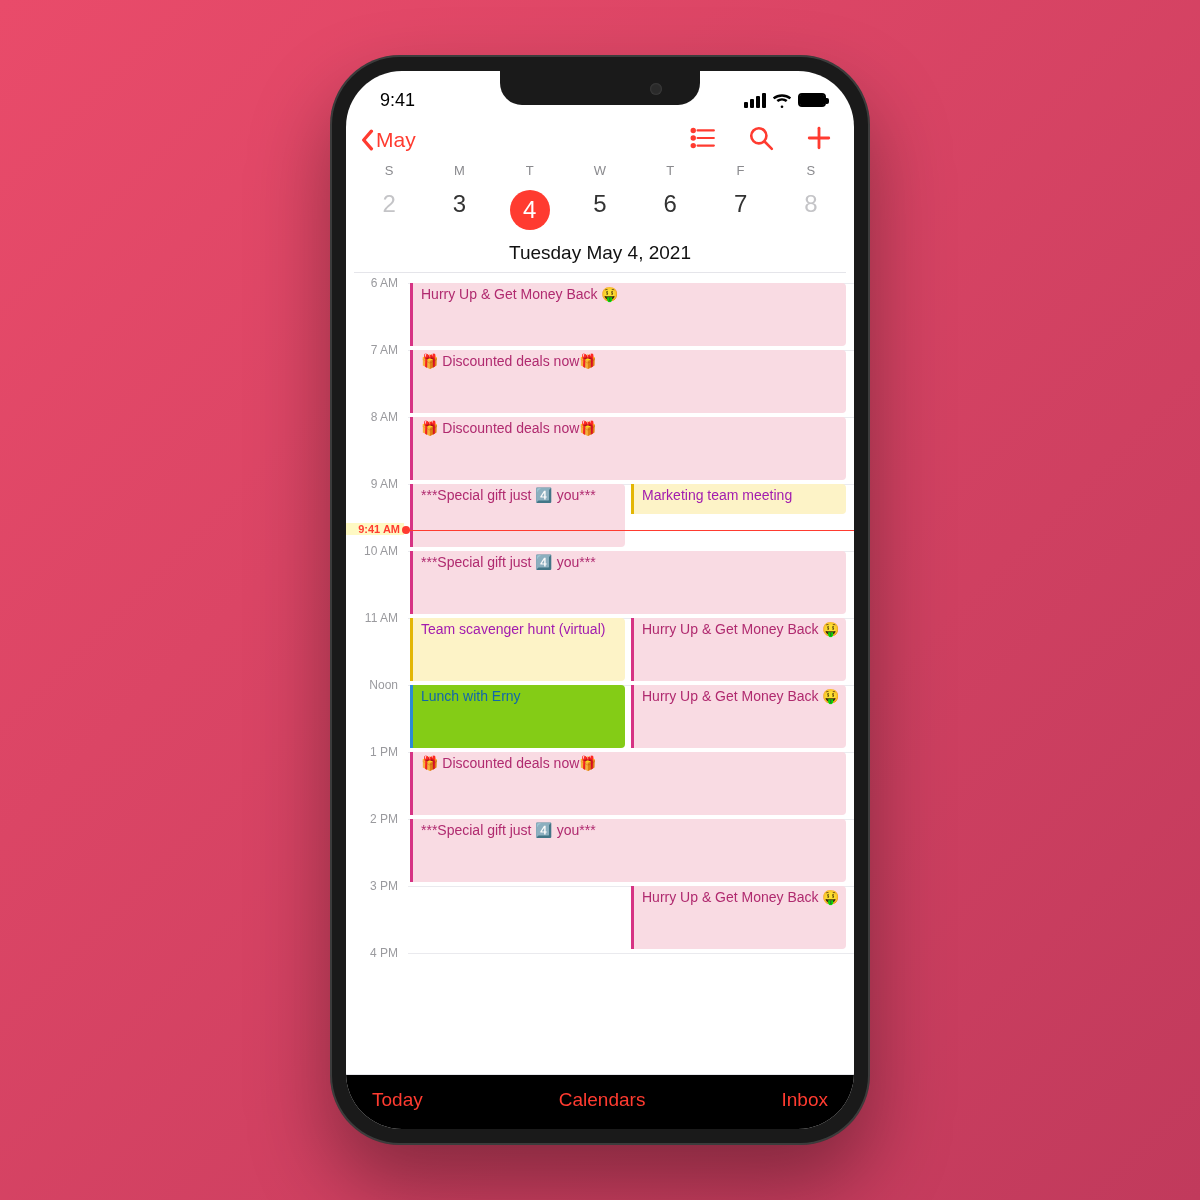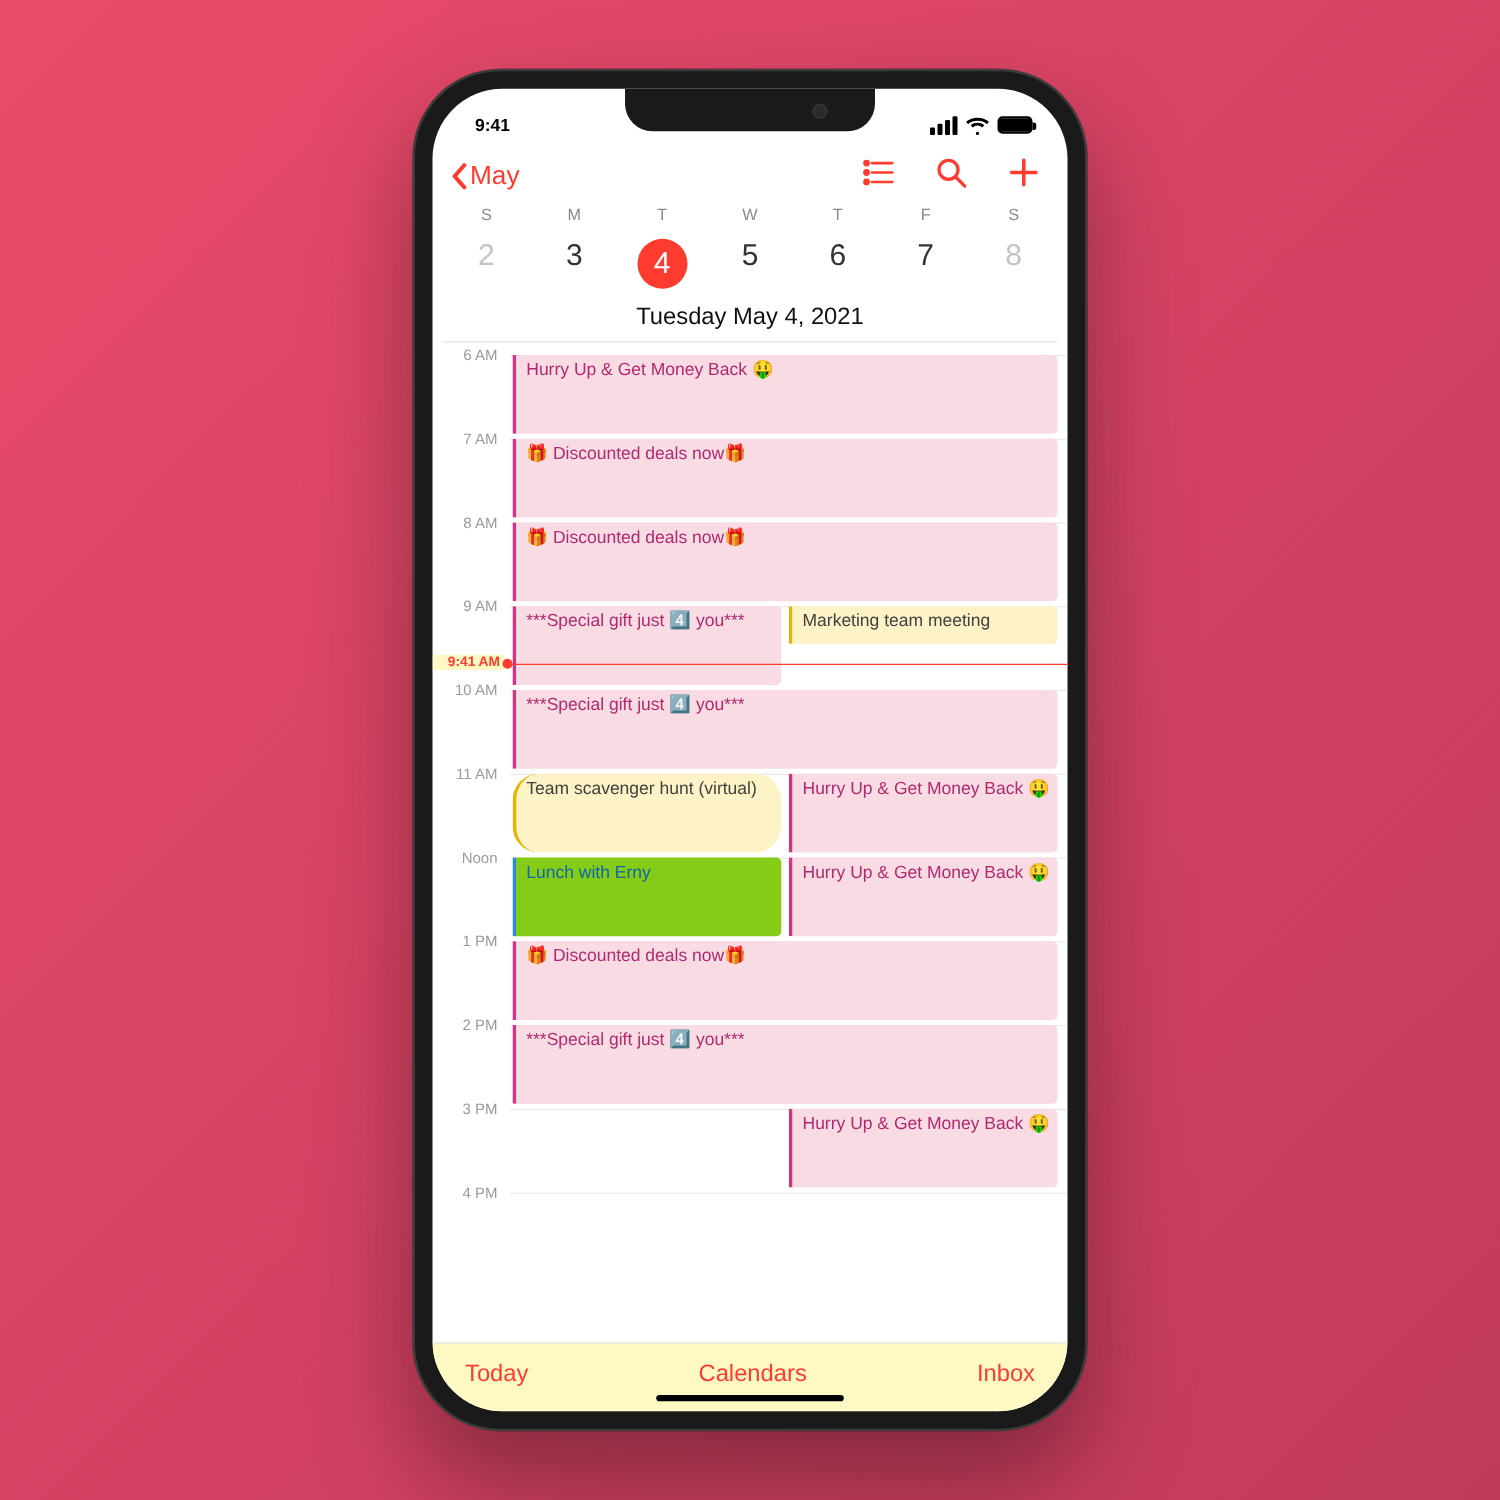--- a/index.html
+++ b/index.html
@@ -47,22 +47,22 @@
     background:#2a2a2a;
     box-shadow: inset 0 0 2px rgba(255,255,255,0.2);
   }
   
   .statusbar {
     height: 48px;
     display: flex;
     justify-content: space-between;
     align-items: center;
     padding: 10px 28px 0 34px;
-    font-weight: 700;
-    font-size: 14px;
+    font-weight: 400;
+    font-size: 18px;
   }
   .status-right { display:flex; gap:6px; align-items:center; }
   .sig-bars { display:flex; align-items:flex-end; gap:2px; }
   .sig-bars span { width:4px; background:#000; border-radius:1px; }
   .sig-bars span:nth-child(1){height:6px}
   .sig-bars span:nth-child(2){height:9px}
   .sig-bars span:nth-child(3){height:12px}
   .sig-bars span:nth-child(4){height:15px}
   .wifi-icon svg { width:20px; height:20px; display:block; }
   .battery { width:28px; height:14px; border:2px solid #000; border-radius:4px; position:relative; }
@@ -164,32 +164,32 @@
     position:absolute;
     border-radius:0 4px 4px 0;
     font-size:14px;
     line-height:1.2;
     padding:3px 6px 3px 8px;
     overflow:hidden;
     border-left:3px solid;
     font-weight:500;
   }
   .event.pink { background:#f9dbe3; border-color:#d63384; color:#b02a6f; }
-  .event.yellow { background:#fdf3c7; border-color:#e3b604; color:#404040; }
+  .event.yellow { background:#fdf3c7; border-color:#e3b604; color:#a21caf; }
   .event.blue { background:#84cc16; border-color:#2b8ad6; color:#1166ab; }
   
   .toolbar {
     display:flex;
     justify-content:space-between;
     align-items:center;
     padding:14px 26px 18px 26px;
     border-top:1px solid #e5e5ea;
     color:#ff3b30;
     font-size:19px;
-    background:#fef9c3;
+    background:#000000;
   }
   .home-indicator{
     position:absolute;
     bottom:8px;left:50%;transform:translateX(-50%);
     width:150px;height:5px;background:#000;border-radius:3px;
   }
 </style>
 </head>
 <body>
 
@@ -296,21 +296,21 @@
           <div class="hour-label" style="top: 613px;">3 PM</div>
           <div class="hour-row" style="top: 680px; left: 62px;"></div>
           <div class="hour-label" style="top: 680px;">4 PM</div>
           <div class="events">
             <div class="event pink" style="top: 10px; height: 63px; left: 0px; right: 0px;">Hurry Up &amp; Get Money Back 🤑</div>
             <div class="event pink" style="top: 77px; height: 63px; left: 0px; right: 0px;">🎁 Discounted deals now🎁</div>
             <div class="event pink" style="top: 144px; height: 63px; left: 0px; right: 0px;">🎁 Discounted deals now🎁</div>
             <div class="event pink" style="top: 211px; height: 63px; left: 0px; width: calc(50% - 3px);">***Special gift just 4️⃣ you***</div>
             <div class="event yellow" style="top: 211px; height: 29.5px; right: 0px; width: calc(50% - 3px);">Marketing team meeting</div>
             <div class="event pink" style="top: 278px; height: 63px; left: 0px; right: 0px;">***Special gift just 4️⃣ you***</div>
-            <div class="event yellow" style="top: 345px; height: 63px; left: 0px; width: calc(50% - 3px); border-radius: 21px;">Team scavenger hunt (virtual)</div>
+            <div class="event yellow" style="top: 345px; height: 63px; left: 0px; width: calc(50% - 3px);">Team scavenger hunt (virtual)</div>
             <div class="event pink" style="top: 345px; height: 63px; right: 0px; width: calc(50% - 3px);">Hurry Up &amp; Get Money Back 🤑</div>
             <div class="event blue" style="top: 412px; height: 63px; left: 0px; width: calc(50% - 3px);">Lunch with Erny</div>
             <div class="event pink" style="top: 412px; height: 63px; right: 0px; width: calc(50% - 3px);">Hurry Up &amp; Get Money Back 🤑</div>
             <div class="event pink" style="top: 479px; height: 63px; left: 0px; right: 0px;">🎁 Discounted deals now🎁</div>
             <div class="event pink" style="top: 546px; height: 63px; left: 0px; right: 0px;">***Special gift just 4️⃣ you***</div>
             <div class="event pink" style="top: 613px; height: 63px; right: 0px; width: calc(50% - 3px);">Hurry Up &amp; Get Money Back 🤑</div>
           </div>
           <div class="now-line" style="top: 256.56px; left: 60px;"></div>
           <div class="now-label" style="top: 256.56px;">9:41 AM</div>
           <div class="now-dot" style="top: 256.56px;"></div>

